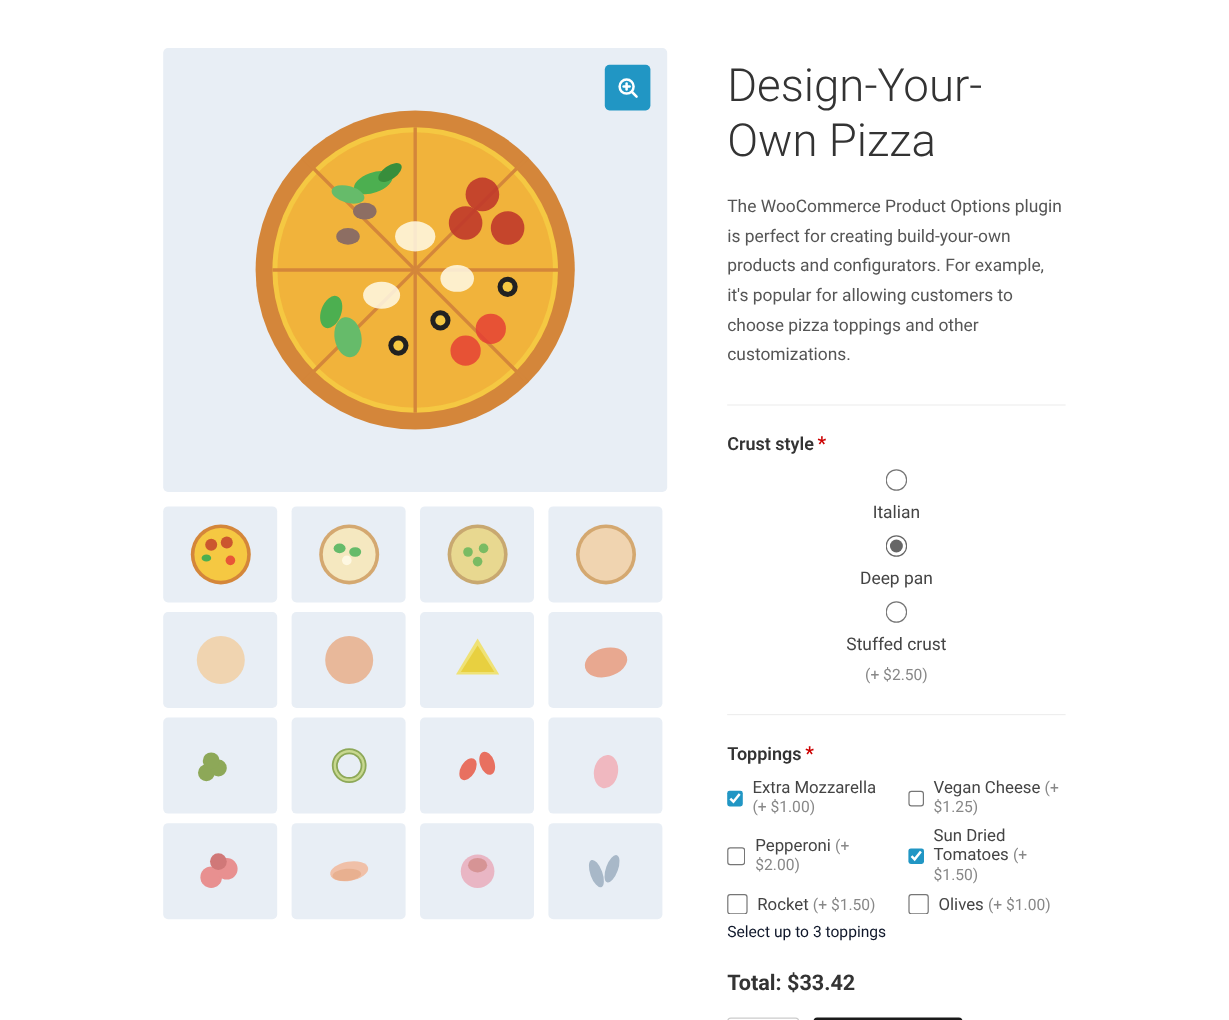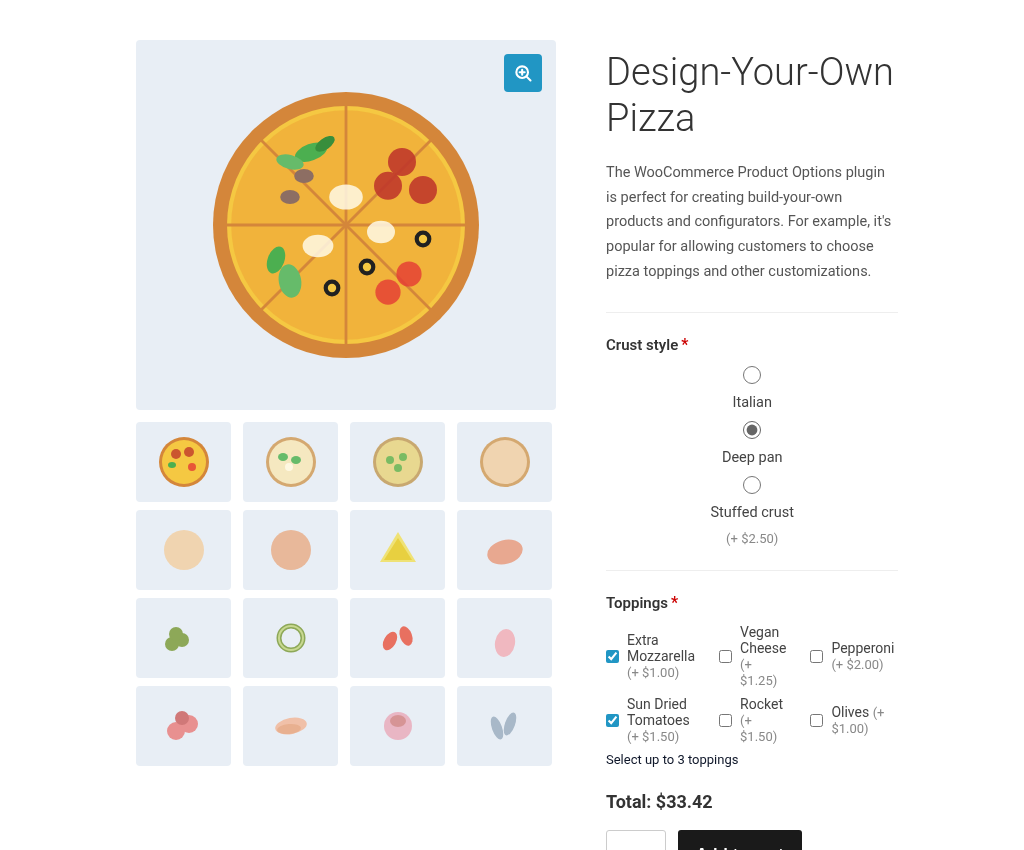--- a/index.html
+++ b/index.html
@@ -139,21 +139,21 @@
       accent-color: #666;
       cursor: pointer;
     }
     .price-addon {
       color: #888;
       font-size: 13px;
     }
     
     .checkbox-grid {
       display: grid;
-      grid-template-columns: 1fr 1fr 1fr;
+      grid-template-columns: 1fr 1fr;
       gap: 8px 20px;
       margin-bottom: 8px;
     }
     .checkbox-option {
       display: flex;
       align-items: center;
       gap: 8px;
       font-size: 14px;
       color: #444;
       cursor: pointer;

